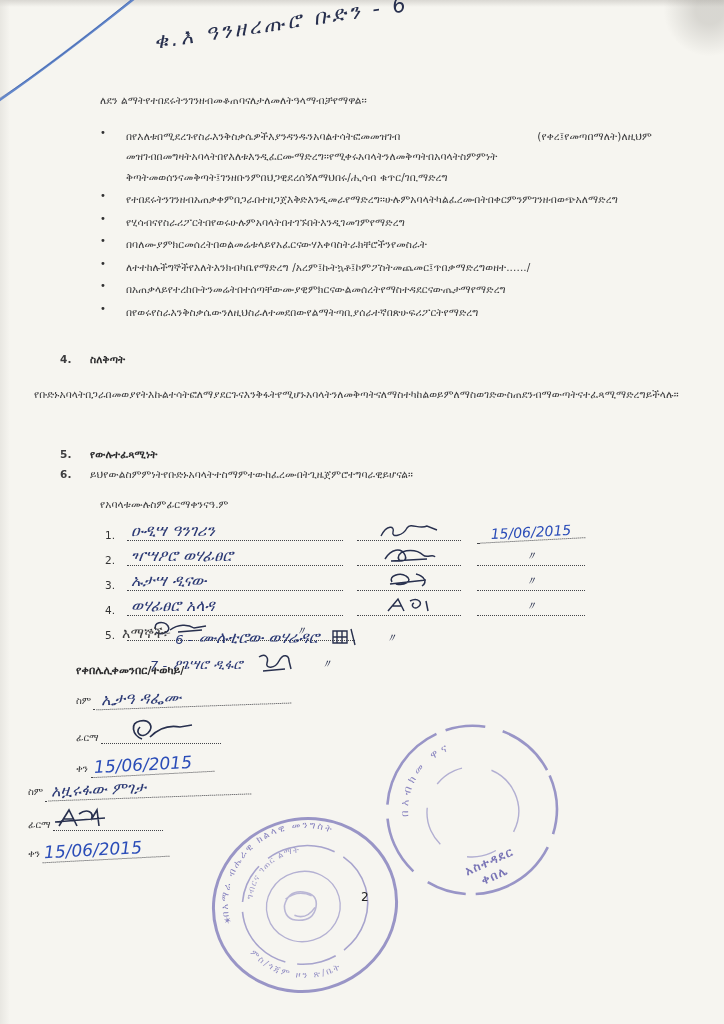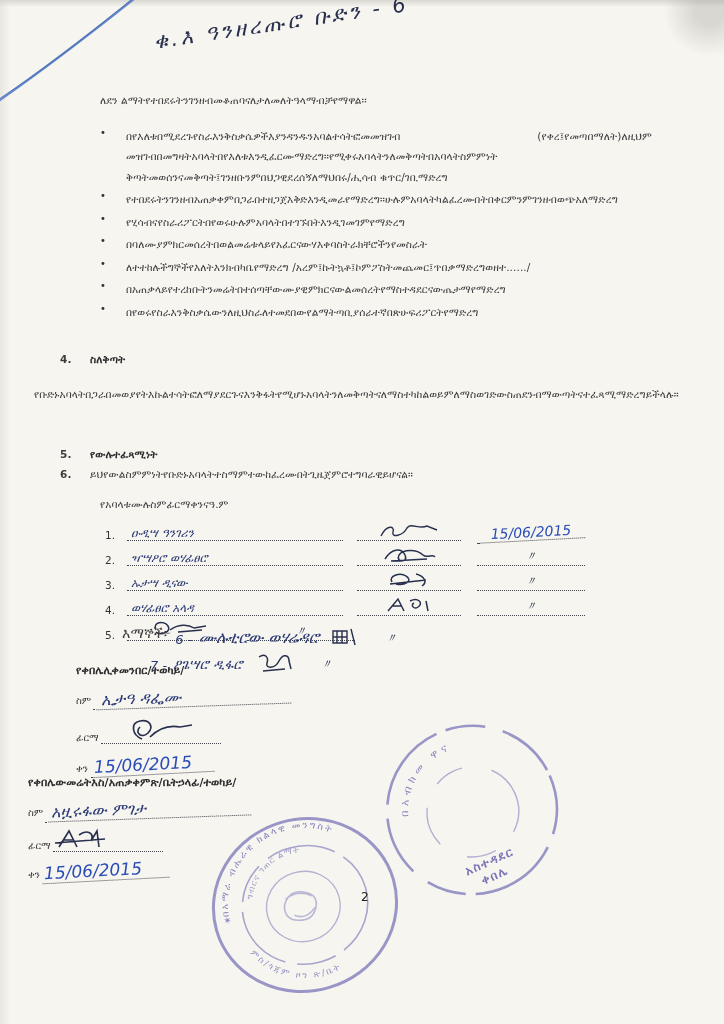--- a/index.html
+++ b/index.html
@@ -22,21 +22,21 @@
   .title-hand{font-size:21px;letter-spacing:3px;transform:rotate(-8.5deg);transform-origin:left top;}
   .bullets{width:552px;}
   .bullet{display:flex;margin-bottom:2px;}
   .bullet .dot{width:26px;flex:0 0 26px;font-size:10px;padding-top:1px;color:#2f2f31;}
   .bullet .btext{flex:1;text-align:justify;}
   .sec-line{display:flex;gap:14px;}
   .sec-num{width:16px;font-weight:bold;}
   .sigrow{display:flex;align-items:flex-end;height:24px;margin-bottom:1px;}
   .sigrow .no{width:22px;font-size:10.5px;color:#333;}
   .cellu{border-bottom:1.6px dotted #44454a;display:flex;align-items:flex-end;justify-content:flex-start;}
-  .c-name{width:212px;margin-right:14px;padding-left:4px;font-size:12px;}
+  .c-name{width:212px;margin-right:14px;padding-left:4px;font-size:16px;}
   .c-sig{width:104px;margin-right:16px;justify-content:center;position:relative;}
   .c-date{width:108px;justify-content:center;font-size:13px;}
   .ditto{font-size:12px;color:#28304e;font-style:italic;}
   .blk-label{font-size:11px;}
   .fieldline{display:flex;align-items:flex-end;margin-top:6px;}
   .fieldline .lbl{font-size:10px;color:#3c3c3e;margin-right:2px;}
   .sig-svg{display:block;}
   .pageno{font-size:12px;color:#222;}
   .stampwrap{pointer-events:none;}
 </style>
@@ -226,21 +226,20 @@
         </svg>
       </span>
     </div>
     <div class="fieldline" style="margin-top:10px;">
       <span class="lbl">ቀን</span>
       <span class="cellu hand-blue" style="width:120px;font-size:17px;padding-left:4px;transform:rotate(-3deg);">15/06/2015</span>
     </div>
   </div>
 
   <div class="abs" style="left:28px;top:772px;width:360px;">
-    <div class="printed bold blk-label">የቀበሌውመሬትእስ/አጠቃቀምጽ/ቤትኃላፊ/ተወካይ/</div>
     <div class="fieldline">
       <span class="lbl">ስም</span>
       <span class="cellu hand" style="width:200px;font-size:16px;padding-left:6px;transform:rotate(-2deg);">አዟሩፋው ምገታ</span>
     </div>
     <div class="fieldline" style="margin-top:8px;">
       <span class="lbl">ፊርማ</span>
       <span class="cellu" style="width:110px;">
         <svg width="56" height="24" viewBox="0 0 56 24">
           <path d="M6,20 L16,4 L24,20 M10,13 L20,13 M26,8 C34,2 42,6 38,14 L44,4 L46,20 M2,16 L52,12" stroke="#28304e" stroke-width="1.6" fill="none"></path>
         </svg>

